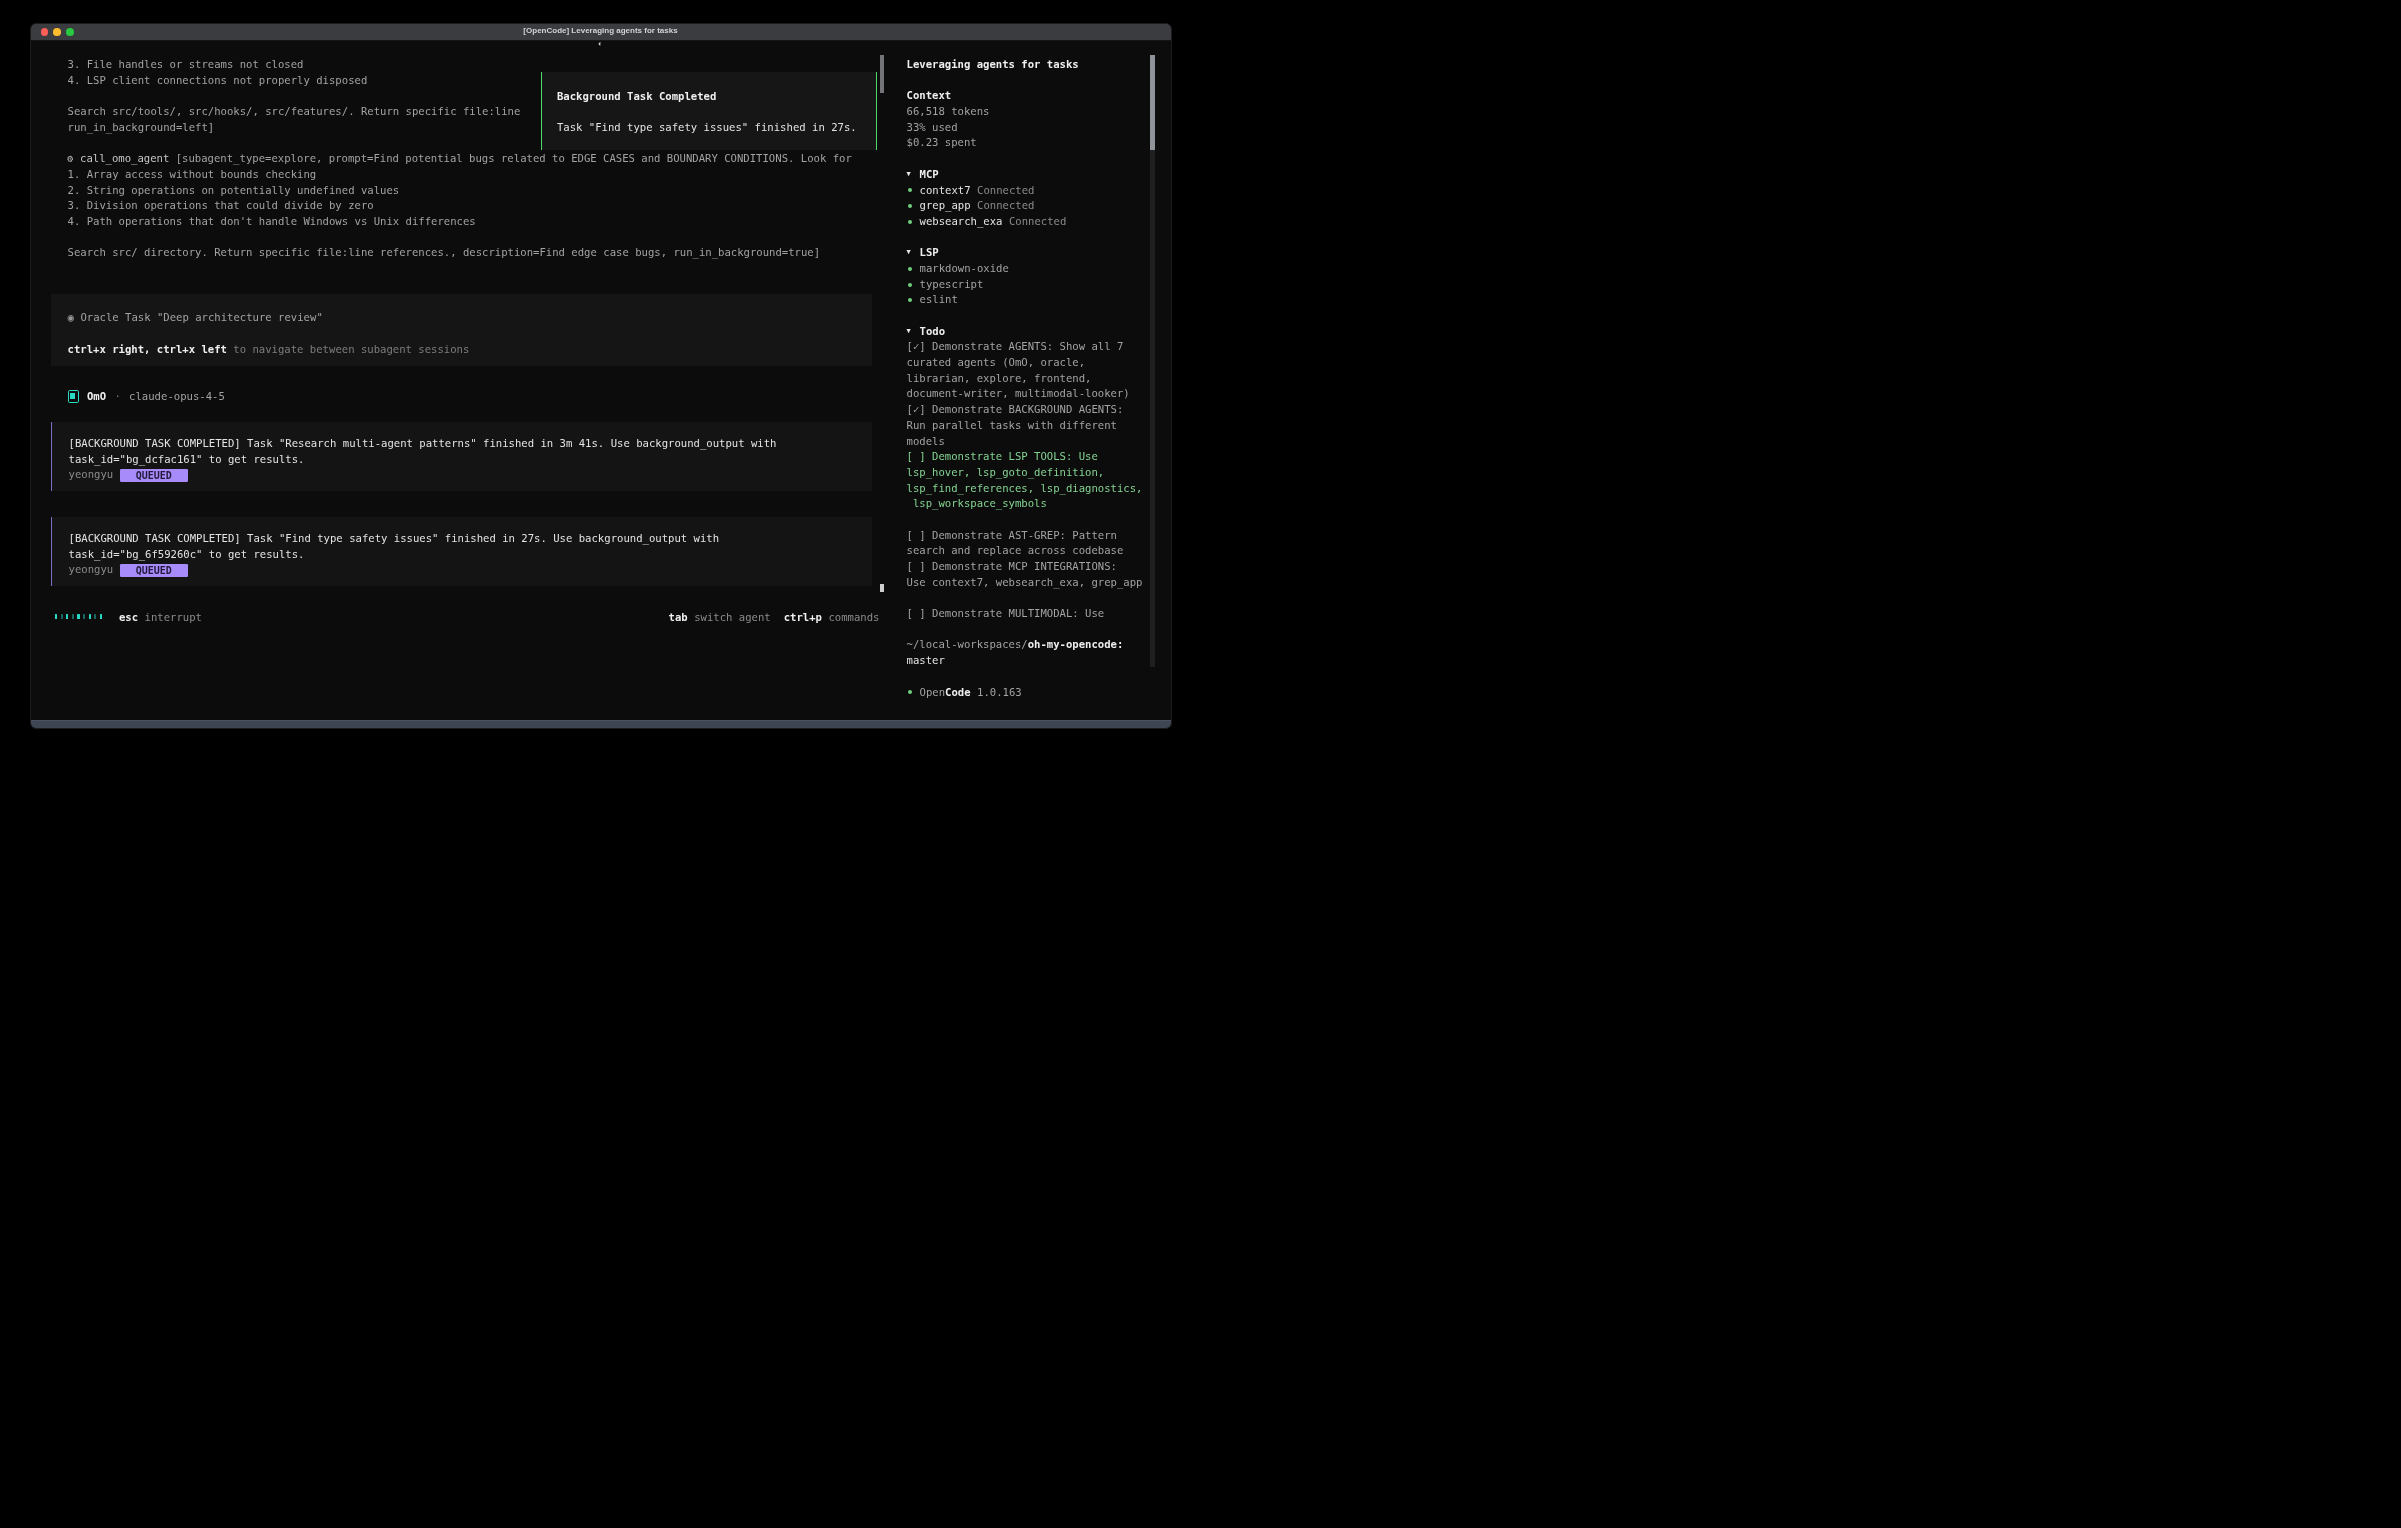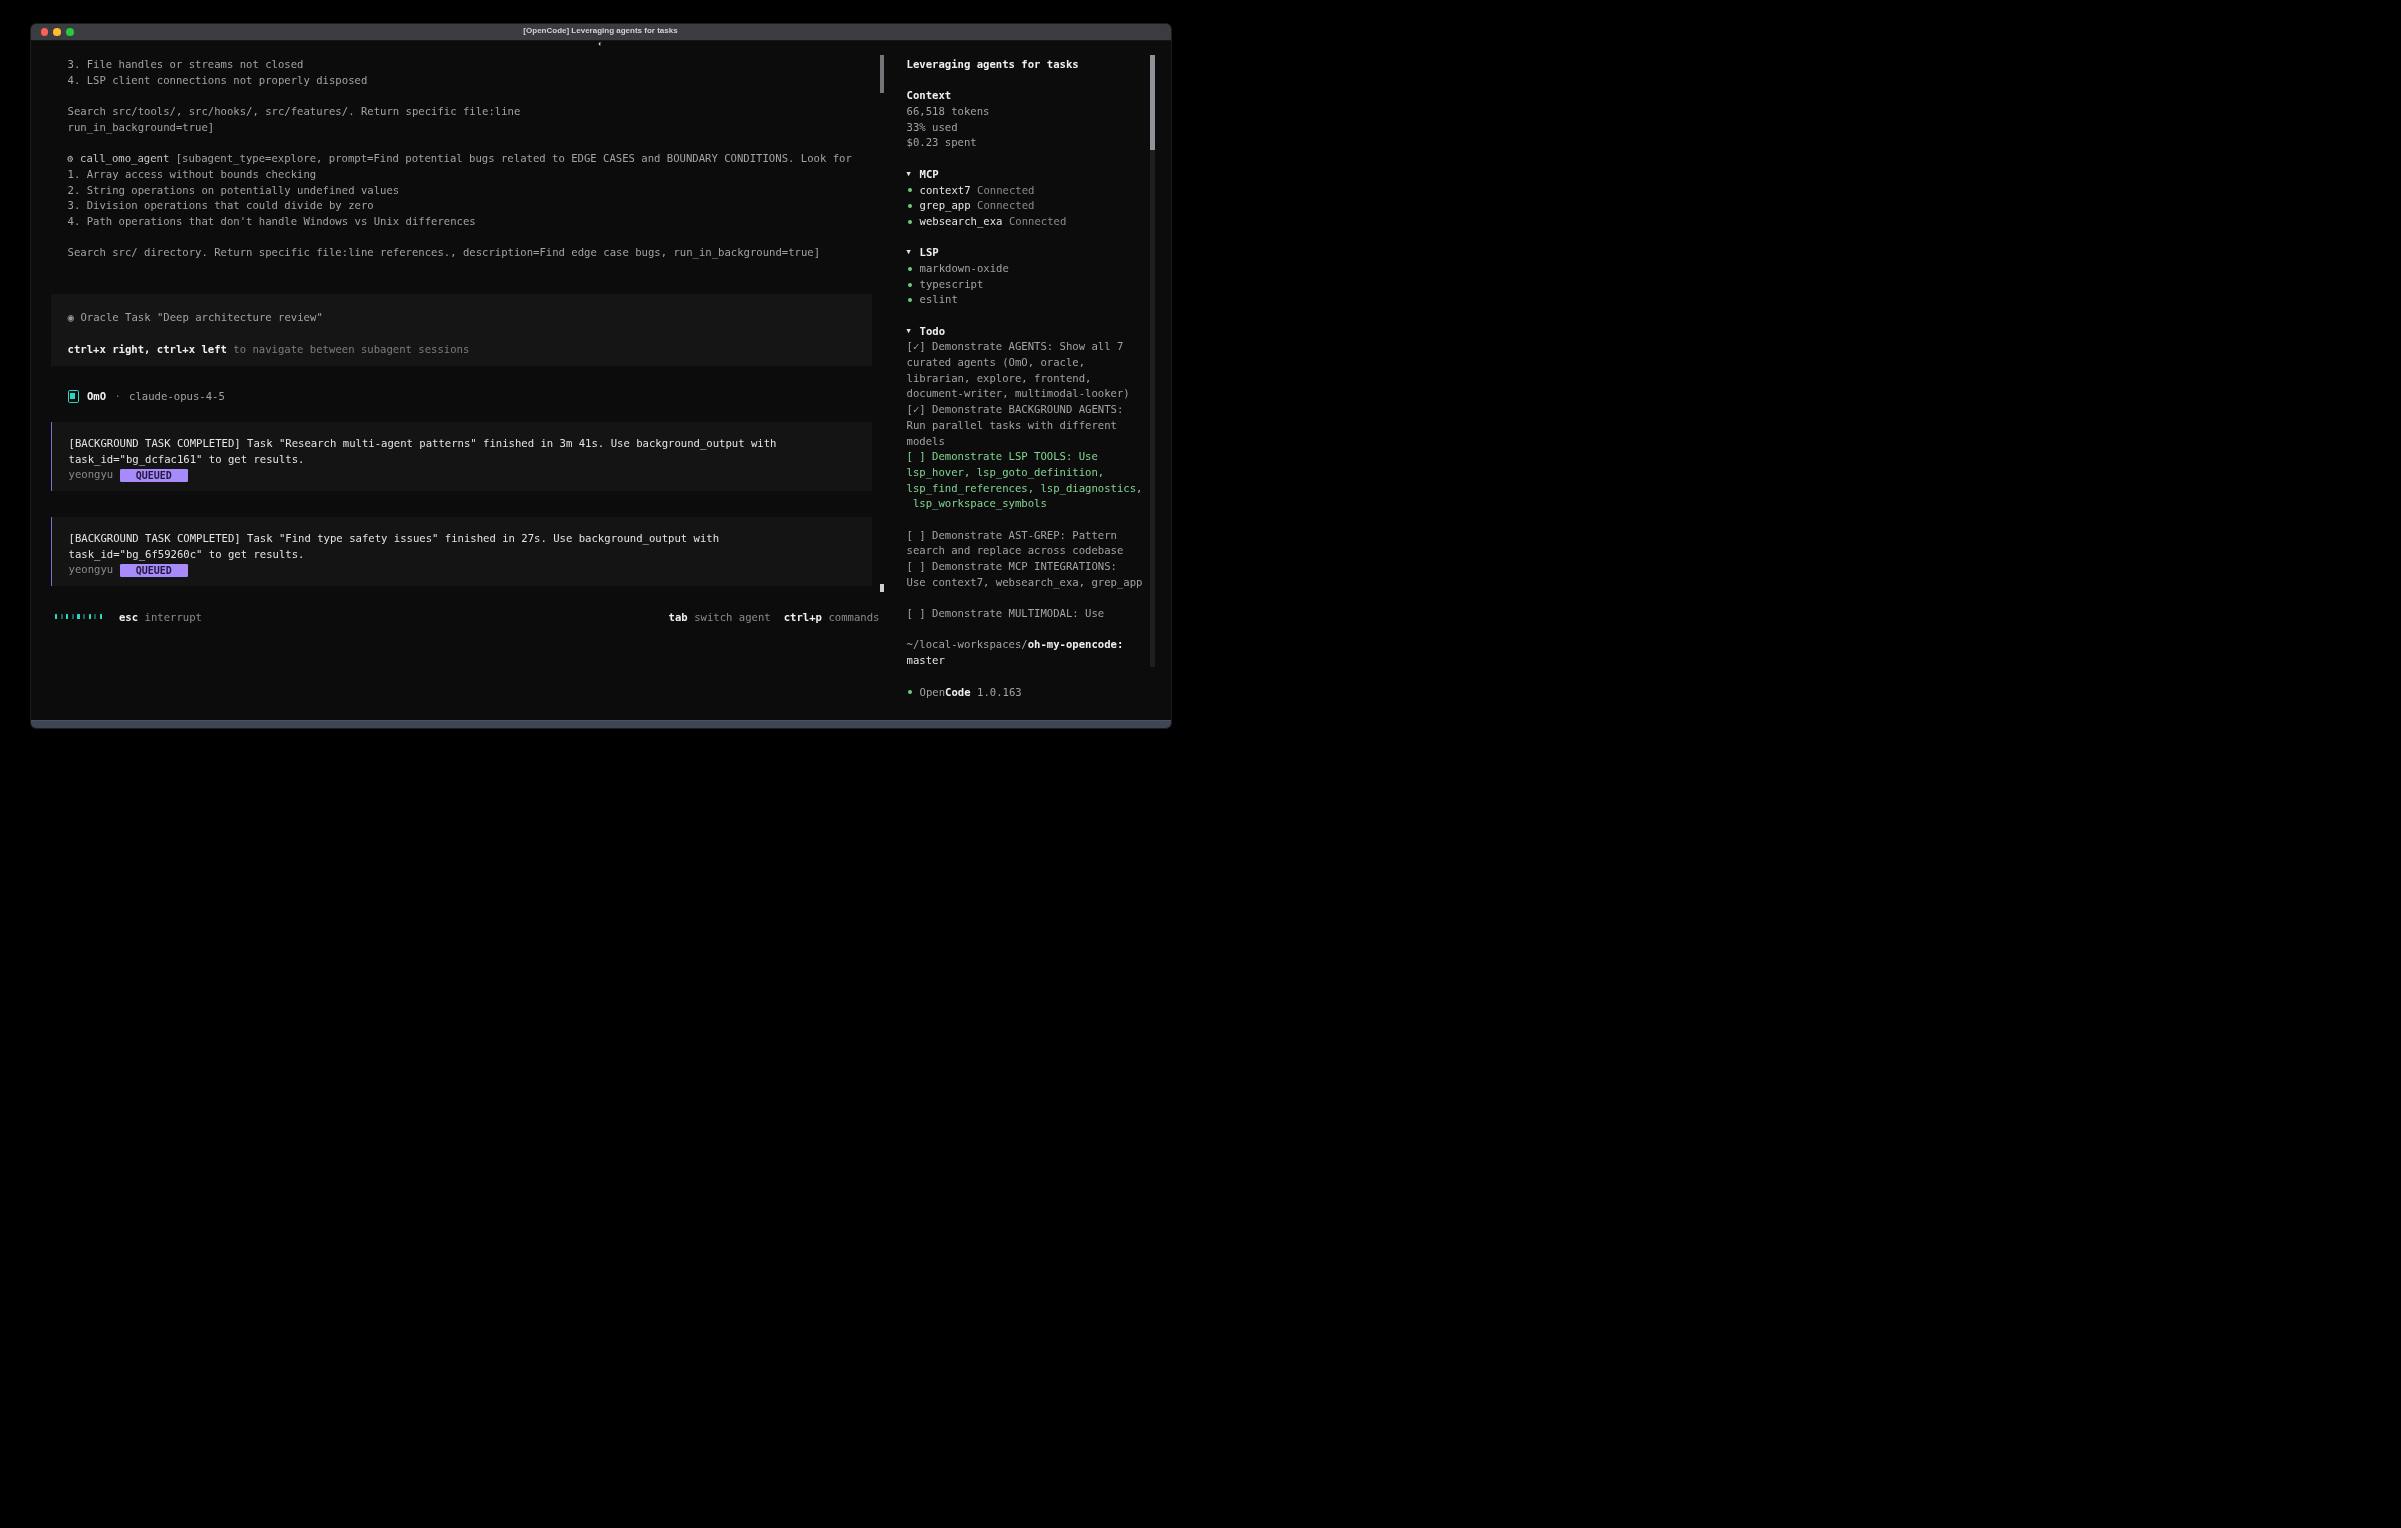--- a/index.html
+++ b/index.html
@@ -107,21 +107,21 @@
           <span>[OpenCode] Leveraging agents for tasks</span>
           <span class="indicator">◐</span>
         </div>
     </div>
 
     <div class="main">
       <div class="row t-dim">3. File handles or streams not closed</div>
       <div class="row t-dim">4. LSP client connections not properly disposed</div>
       <div class="row"></div>
       <div class="row t-dim">Search src/tools/, src/hooks/, src/features/. Return specific file:line</div>
-      <div class="row t-dim">run_in_background=true]</div>
+      <div class="row t-dim">run_in_background=left]</div>
       <div class="row"></div>
       <div class="row t-dim"><span class="gear">⚙</span><span class="tc-name">call_omo_agent</span><span>[subagent_type=explore, prompt=Find potential bugs related to EDGE CASES and BOUNDARY CONDITIONS. Look for</span></div>
       <div class="row t-dim">1. Array access without bounds checking</div>
       <div class="row t-dim">2. String operations on potentially undefined values</div>
       <div class="row t-dim">3. Division operations that could divide by zero</div>
       <div class="row t-dim">4. Path operations that don't handle Windows vs Unix differences</div>
       <div class="row"></div>
       <div class="row t-dim">Search src/ directory. Return specific file:line references., description=Find edge case bugs, run_in_background=true]</div>
 
       <div class="box oracle-box">
@@ -169,20 +169,25 @@
         <div class="status-right">
             <span class="t-bold key">tab</span>
             <span class="t-dim2">switch agent</span>
             <span class="status-gap"></span>
             <span class="t-bold key">ctrl+p</span>
             <span class="t-dim2">commands</span>
           </div>
       </div>
     </div>
 
+    <div class="toast">
+      <div class="row t-bold">Background Task Completed</div>
+      <div class="row"></div>
+      <div class="row t-bright">Task "Find type safety issues" finished in 27s.</div>
+    </div>
 
     <div class="sidebar">
       <div class="row t-bold">Leveraging agents for tasks</div>
       <div class="row"></div>
       <div class="row t-bold">Context</div>
       <div class="row t-dim">66,518 tokens</div>
       <div class="row t-dim">33% used</div>
       <div class="row t-dim">$0.23 spent</div>
       <div class="row"></div>
       <div class="row ind"><span class="tri">▼</span><span class="t-bold">MCP</span></div>

